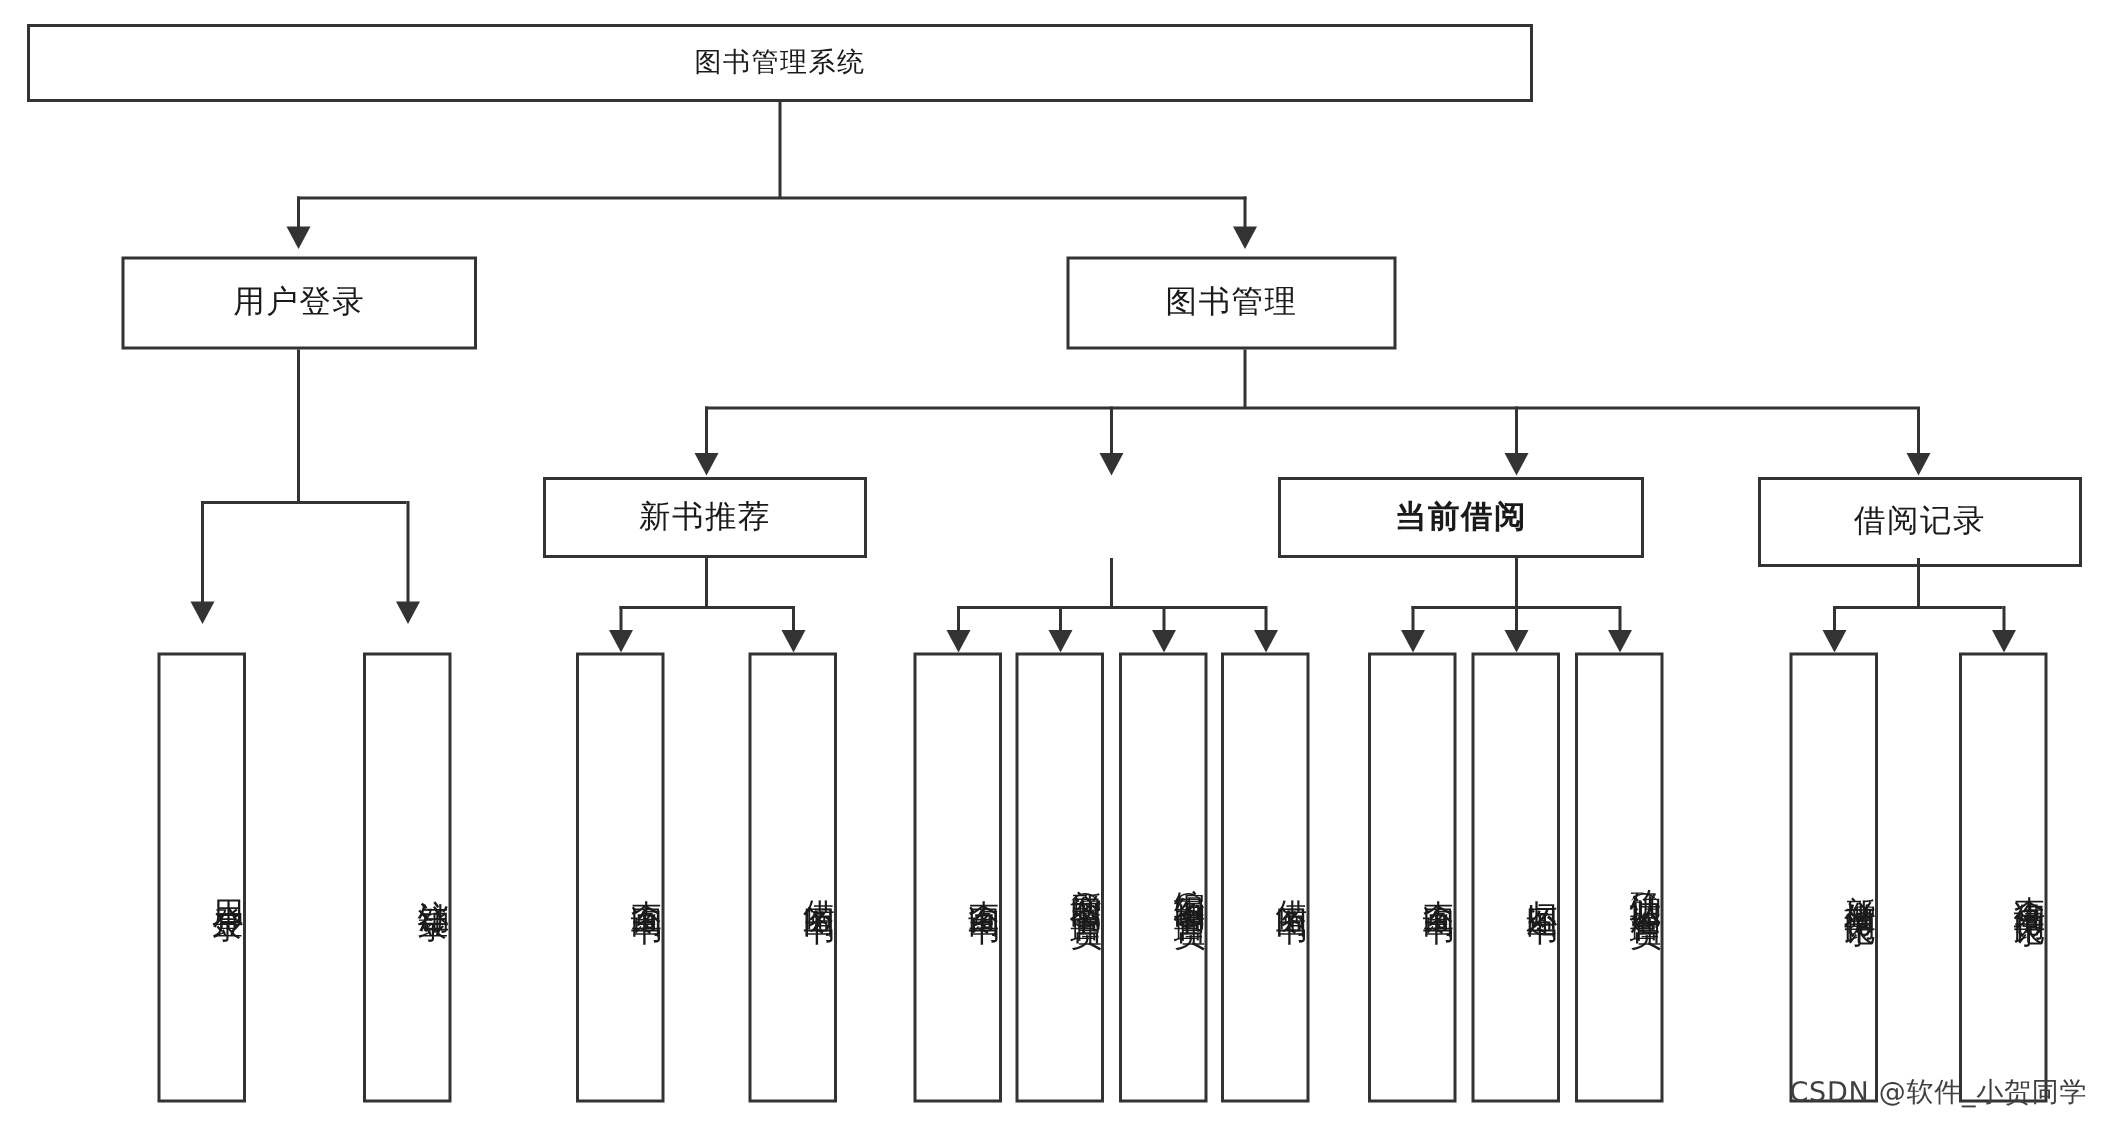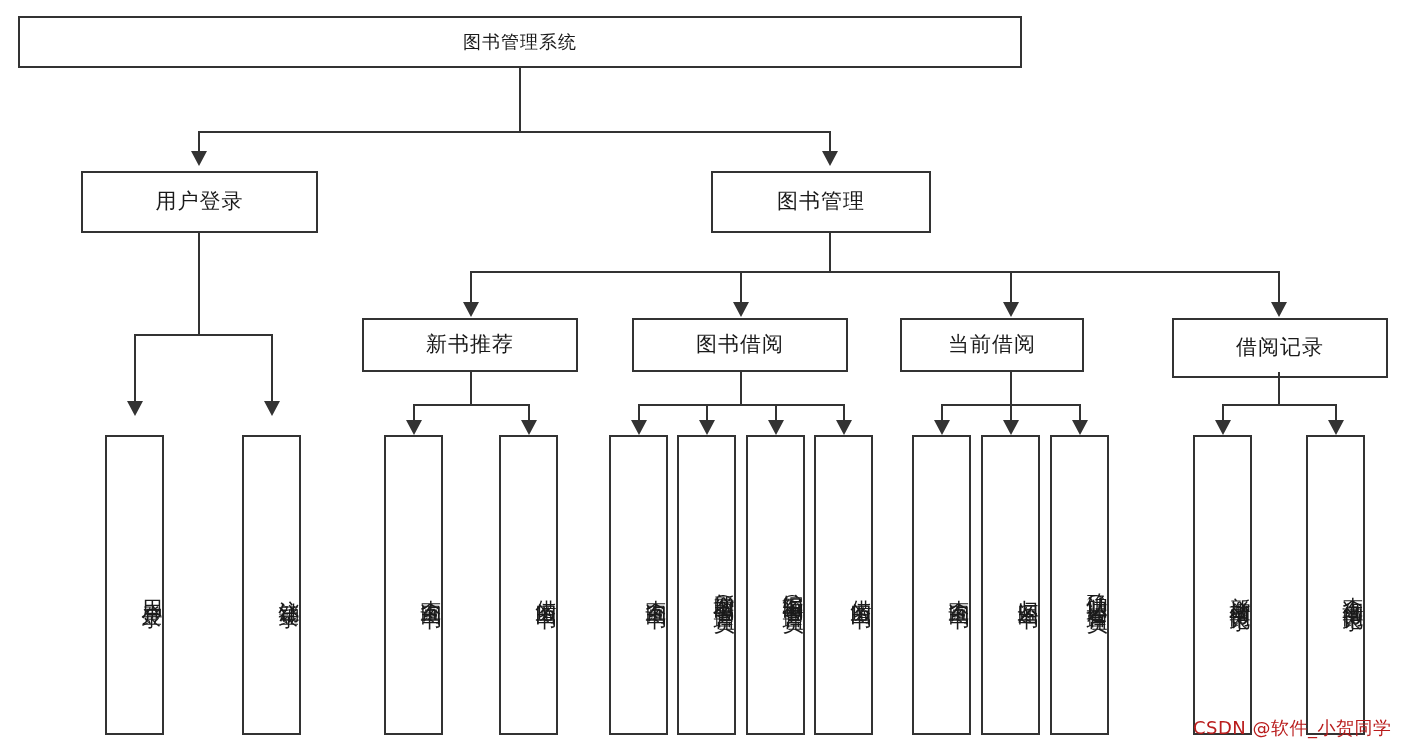--- a/index.html
+++ b/index.html
@@ -65,21 +65,21 @@
     height: 0;
     border-left: 8px solid transparent;
     border-right: 8px solid transparent;
     border-top: 15px solid #333333;
   }
 
   
   .watermark {
     position: absolute;
     font-size: 18px;
-    color: #b91c1c;
+    color: #404040;
     white-space: nowrap;
     letter-spacing: 0.5px;
   }
 </style>
 </head>
 <body>
 
 <div id="canvas">
 
   <div class="node horiz root" style="left:18px; top:16px; width:1004px; height:52px;">图书管理系统</div>
@@ -110,23 +110,22 @@
   <div class="arrow" style="left:463px; top:302px;"></div>
   <div class="vline" style="left:740px; top:271px; height:33px;"></div>
   <div class="arrow" style="left:733px; top:302px;"></div>
   <div class="vline" style="left:1010px; top:271px; height:33px;"></div>
   <div class="arrow" style="left:1003px; top:302px;"></div>
   <div class="vline" style="left:1278px; top:271px; height:33px;"></div>
   <div class="arrow" style="left:1271px; top:302px;"></div>
 
   <div class="node horiz" style="left:362px; top:318px; width:216px; height:54px;">新书推荐</div>
 
-  <div class="node horiz" style="left:632px; top:318px; width:216px; height:54px;">图书借阅</div>
 
-  <div class="node horiz" style="left:900px; top:318px; width:184px; height:54px;">当前借阅</div>
+  <div class="node horiz" style="left:852px; top:318px; width:244px; height:54px;font-weight:bold;">当前借阅</div>
 
   <div class="node horiz" style="left:1172px; top:318px; width:216px; height:60px;">借阅记录</div>
 
   <div class="vline" style="left:470px; top:372px; height:33px;"></div>
   <div class="hline" style="left:413px; top:404px; width:115px;"></div>
   <div class="vline" style="left:413px; top:404px; height:18px;"></div>
   <div class="arrow" style="left:406px; top:420px;"></div>
   <div class="vline" style="left:528px; top:404px; height:18px;"></div>
   <div class="arrow" style="left:521px; top:420px;"></div>
 

